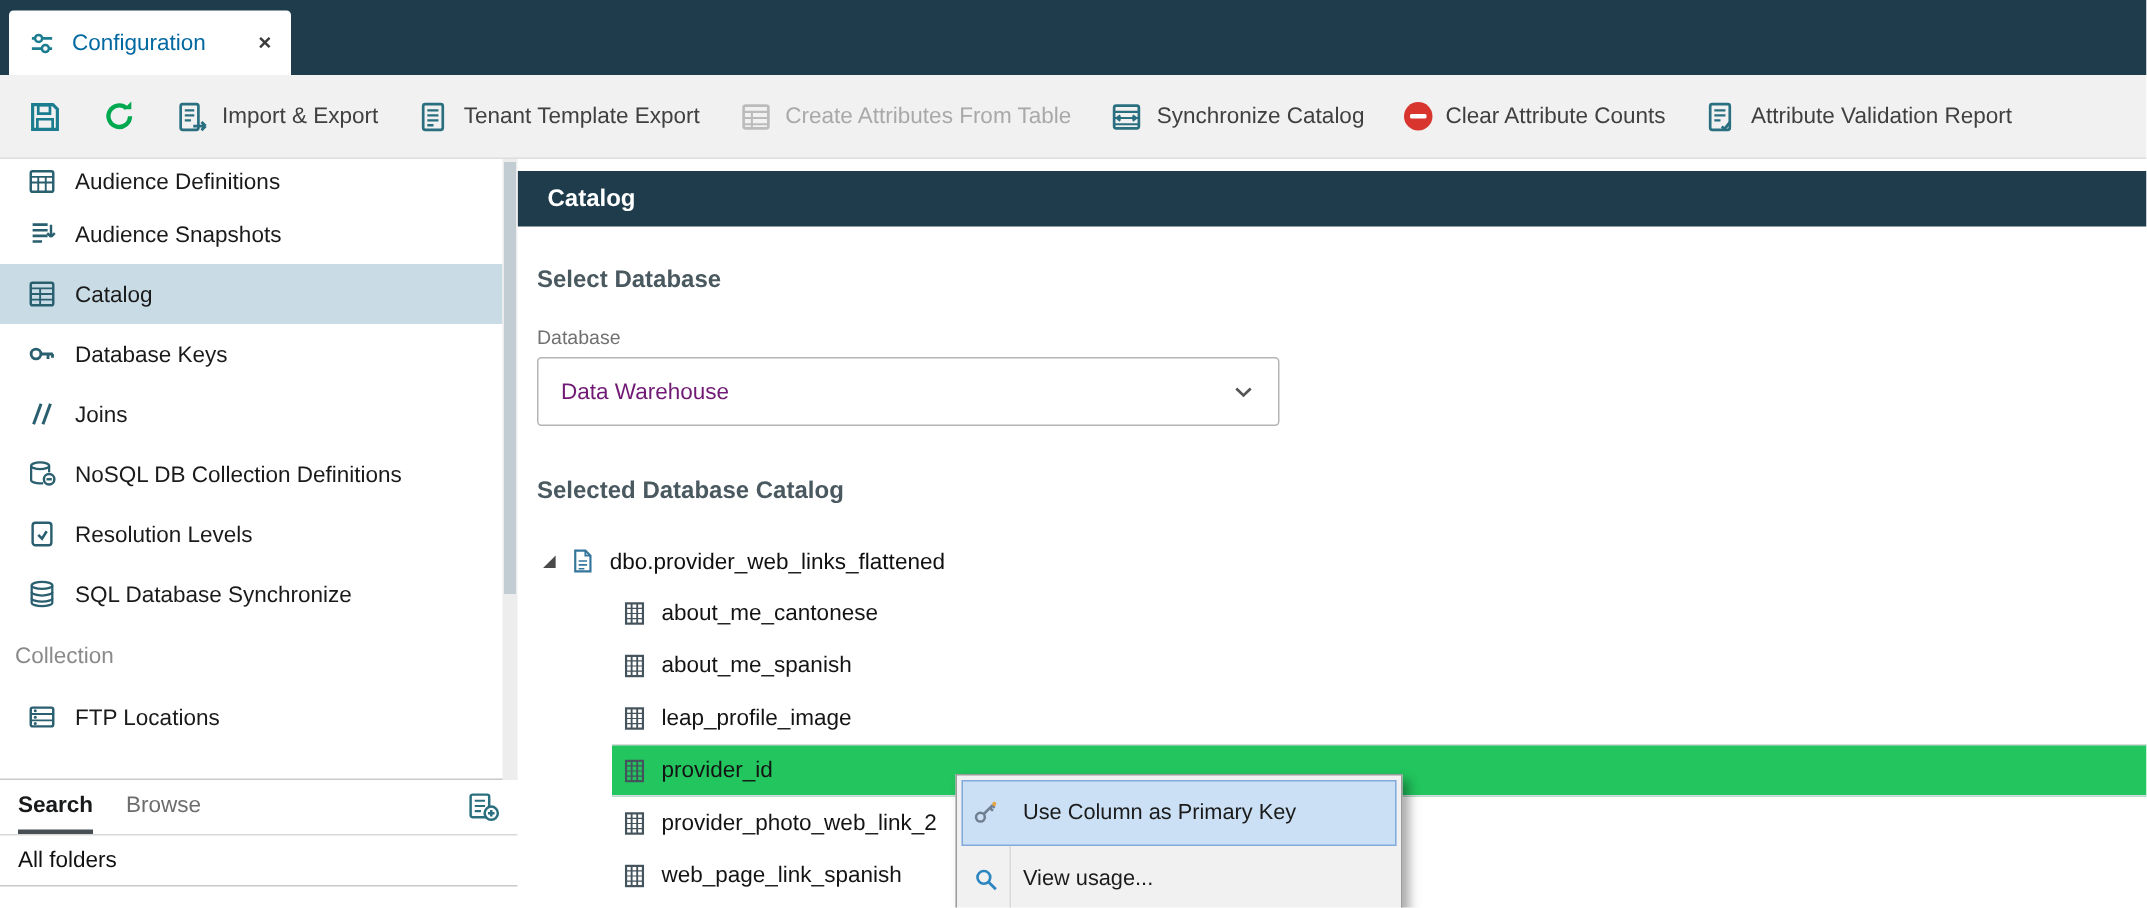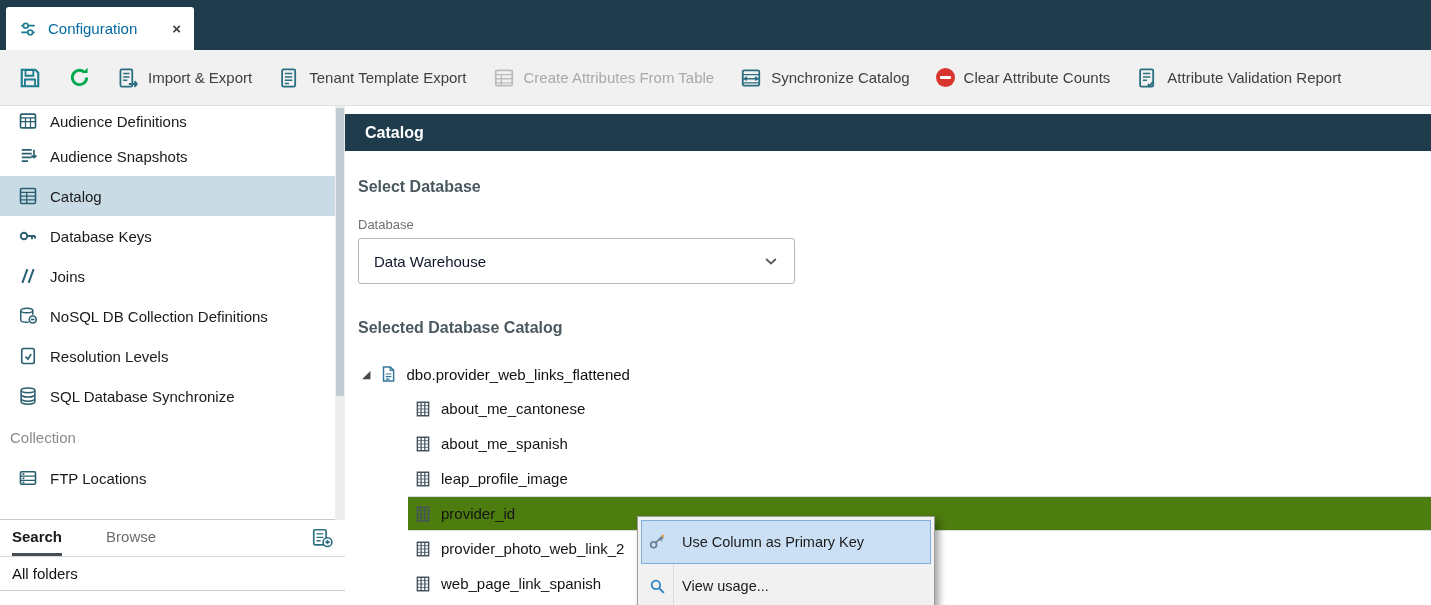--- a/index.html
+++ b/index.html
@@ -29,45 +29,45 @@
   
   .sidebar{width:345px;background:#fff;position:relative;display:flex;flex-direction:column}
   .side-list{padding-right:10px}
   .side-item{height:40px;display:flex;align-items:center;gap:12px;padding-left:18px;font-size:15px;cursor:pointer}
   .side-item.clipped{height:30px}
   .side-item.selected{background:#c9dce6}
   .side-section{height:42px;display:flex;align-items:center;padding-left:10px;font-size:15px;color:#8a8a8a}
   .side-scroll{position:absolute;right:0;top:0;width:10px;height:414px;background:#ededed}
   .side-thumb{position:absolute;left:1px;top:2px;width:8px;height:288px;background:#c2cdd3}
   .side-bottom{margin-top:auto;margin-bottom:13px}
-  .side-tabs{height:38px;border-top:1px solid #c9c9c9;display:flex;align-items:flex-end;padding:0 12px;gap:44px;
+  .side-tabs{height:38px;border-top:1px solid #c9c9c9;display:flex;align-items:flex-end;padding:0 12px;gap:22px;
              border-bottom:1px solid #d9d9d9}
   .tab-search{height:100%;display:flex;align-items:center;font-size:15px;font-weight:bold;color:#17191a;
               border-bottom:3px solid #474f54;cursor:pointer}
   .tab-browse{height:100%;display:flex;align-items:center;font-size:15px;color:#6d6d6d;cursor:pointer;border-bottom:3px solid transparent}
   .add-btn{margin-left:auto;align-self:center;cursor:pointer}
   .all-folders{height:34px;display:flex;align-items:center;padding-left:12px;font-size:15px;color:#111;
                border-bottom:1px solid #c9c9c9;cursor:pointer}
 
   
   .main{flex:1;display:flex;flex-direction:column;min-width:0}
   .panel-bar{margin-top:8px;height:37px;background:#1e3c4b;color:#fff;font-size:16px;font-weight:bold;
              display:flex;align-items:center;padding-left:20px}
   .content{padding-left:13px}
   .h-heading{font-size:16px;font-weight:bold;color:#4a5960}
   .h-select{margin-top:27px}
   .field-label{margin-top:21px;font-size:13px;color:#707070}
-  .select-box{margin-top:6px;width:437px;height:46px;border:1px solid #b5b5b5;border-radius:3px;background:#fff;
-              display:flex;align-items:center;justify-content:space-between;padding:0 15px;font-size:15px;color:#0f172a;cursor:pointer}
+  .select-box{margin-top:6px;width:495px;height:46px;border:1px solid #b5b5b5;border-radius:3px;background:#fff;
+              display:flex;align-items:center;justify-content:space-between;padding:0 15px;font-size:15px;color:#701a75;cursor:pointer}
   .h-catalog{margin-top:35px}
   .tree{margin-top:20px}
   .tree-root{height:34px;display:flex;align-items:center;gap:9px;padding-left:4px;font-size:15px;color:#101010}
   .tri{font-size:11px;color:#4a4a4a;cursor:pointer;line-height:1}
   .trow{height:35px;margin-left:50px;display:flex;align-items:center;gap:9px;padding-left:6px;font-size:15px;color:#141414;cursor:pointer}
-  .trow.selected{background:#4d7c0f;border-top:1px solid #d6dbde;border-bottom:1px solid #d6dbde}
+  .trow.selected{background:#22c55e;border-top:1px solid #d6dbde;border-bottom:1px solid #d6dbde}
 
   
   .ctx-menu{position:absolute;left:637px;top:516px;width:298px;background:#f1f1f1;border:1px solid #9b9b9b;
             box-shadow:4px 4px 7px rgba(0,0,0,.35);padding:3px;z-index:20}
   .ctx-gutter{position:absolute;left:35px;top:3px;bottom:3px;width:1px;background:#dadada}
   .menu-item{position:relative;height:44px;display:flex;align-items:center;border:1px solid transparent;cursor:pointer;font-size:14.5px;color:#1b1b1b}
   .menu-item .mi-icon{width:30px;display:flex;justify-content:center}
   .menu-item .mi-label{margin-left:10px}
   .menu-item.highlight{background:#cbe0f5;border-color:#82abdb}
 </style>

